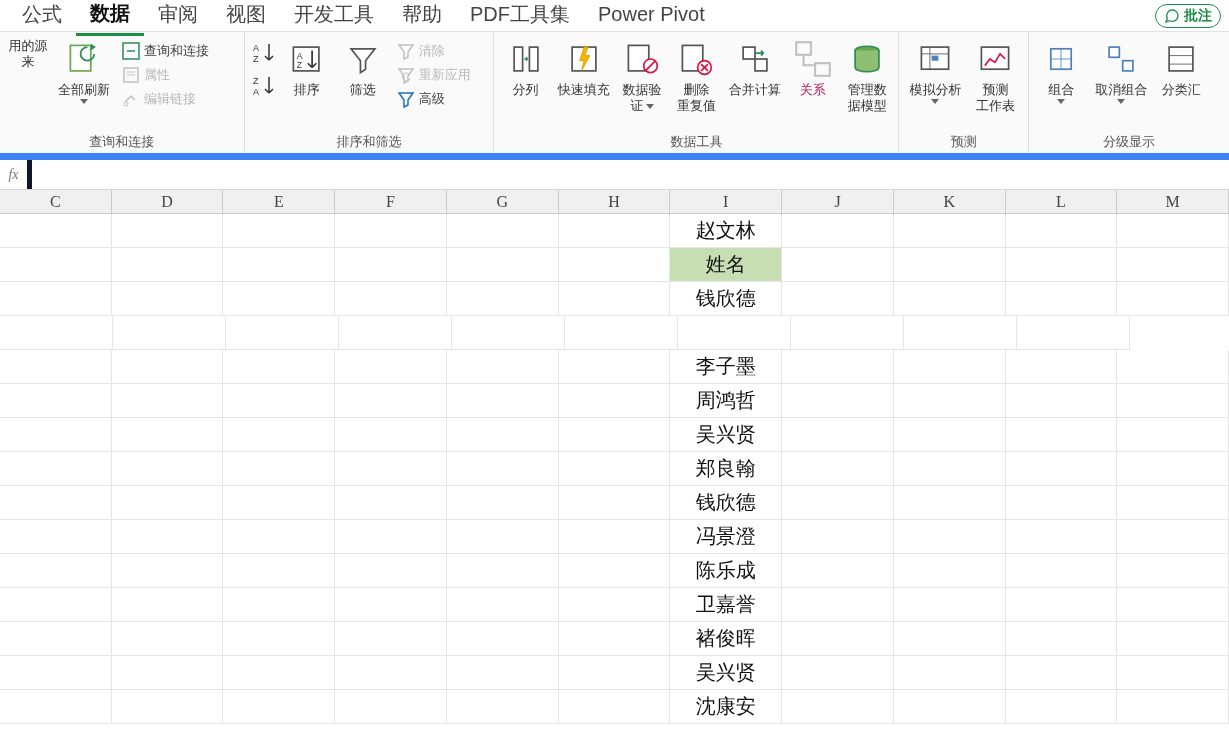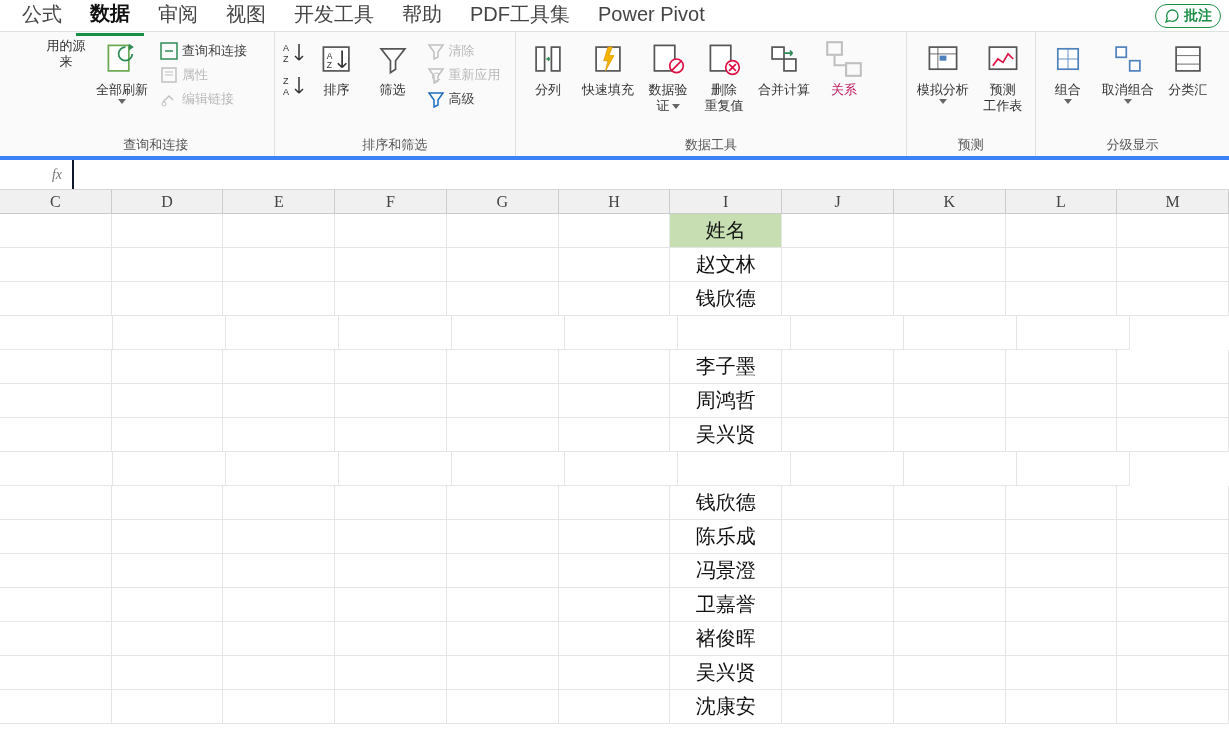--- a/index.html
+++ b/index.html
@@ -40,24 +40,23 @@
     font-weight: 600;
     padding: 2px 8px;
     border-radius: 12px;
     font-size: 14px;
   }
   .annot-btn svg { width: 16px; height: 16px; }
   
   .ribbon {
     display: flex;
     height: 128px;
-    border-bottom: 4px solid #3b82f6;
+    border-bottom: 7px solid #3b82f6;
     background: #fafafa;
     overflow: hidden;
-    padding-left: 38px;
   }
   .group {
     display: flex;
     flex-direction: column;
     border-right: 1px solid #e0e0e0;
     padding: 4px 6px 2px;
   }
   .group-body {
     flex: 1;
     display: flex;
@@ -108,23 +107,23 @@
     height: 30px;
     border-bottom: 1px solid #d6d6d6;
     background: #fff;
   }
   .fx {
     width: 32px;
     text-align: center;
     font-style: italic;
     font-family: "Times New Roman", serif;
     color: #757575;
-    border-right: 2px solid #0f172a;
+    border-right: 5px solid #0f172a;
     height: 100%;
-    display:flex;align-items:center;justify-content:center;margin-left:42px;
+    display:flex;align-items:center;justify-content:center;
   }
   .formula-input {
     flex: 1;
     border: none;
     outline: none;
     padding: 0 8px;
     font-size: 14px;
     height: 100%;
   }
   
@@ -374,20 +373,30 @@
       <div class="v-item disabled">
         <div class="icon-box">
             <svg class="disabled-svg" viewBox="0 0 40 40">
               <rect x="4" y="4" width="14" height="12" fill="none" stroke="#c0c0c0" stroke-width="2"></rect>
               <rect x="22" y="24" width="14" height="12" fill="none" stroke="#c0c0c0" stroke-width="2"></rect>
               <path d="M11 16v10h11" stroke="#c0c0c0" stroke-width="2" fill="none"></path>
             </svg>
           </div>
         <span>关系</span>
       </div>
+      <div class="v-item">
+        <div class="icon-box">
+            <svg viewBox="0 0 40 40" class="icon-generic">
+              <ellipse cx="20" cy="10" rx="14" ry="5" fill="#6aa84f" stroke="#2e8b57" stroke-width="2"></ellipse>
+              <path d="M6 10v20a14 5 0 0 0 28 0V10" fill="#8fbf73" stroke="#2e8b57" stroke-width="2"></path>
+            </svg>
+          </div>
+        <span>管理数</span>
+        <span>据模型</span>
+      </div>
     </div>
     <div class="group-label">数据工具</div>
   </div>
 
   <div class="group" style="width:130px">
     <div class="group-body">
       <div class="v-item wide">
         <div class="icon-box">
             <svg viewBox="0 0 40 40" class="icon-generic">
               <rect x="4" y="6" width="32" height="26" fill="#fff" stroke="#555" stroke-width="2"></rect>
@@ -476,46 +485,46 @@
       <div class="col-h wM">M</div>
     </div>
   <div class="rows" id="rows">
       <div class="row">
         <div class="cell wC"></div>
         <div class="cell wD"></div>
         <div class="cell wE"></div>
         <div class="cell wF"></div>
         <div class="cell wG"></div>
         <div class="cell wH"></div>
+        <div class="cell wI">赵文林</div>
+        <div class="cell wJ"></div>
+        <div class="cell wK"></div>
+        <div class="cell wL"></div>
+        <div class="cell wM"></div>
+      </div>
+      <div class="row">
+        <div class="cell wC"></div>
+        <div class="cell wD"></div>
+        <div class="cell wE"></div>
+        <div class="cell wF"></div>
+        <div class="cell wG"></div>
+        <div class="cell wH"></div>
         <div class="cell wI header-cell">姓名</div>
         <div class="cell wJ"></div>
         <div class="cell wK"></div>
         <div class="cell wL"></div>
         <div class="cell wM"></div>
       </div>
       <div class="row">
         <div class="cell wC"></div>
         <div class="cell wD"></div>
         <div class="cell wE"></div>
         <div class="cell wF"></div>
         <div class="cell wG"></div>
         <div class="cell wH"></div>
-        <div class="cell wI">赵文林</div>
-        <div class="cell wJ"></div>
-        <div class="cell wK"></div>
-        <div class="cell wL"></div>
-        <div class="cell wM"></div>
-      </div>
-      <div class="row">
-        <div class="cell wC"></div>
-        <div class="cell wD"></div>
-        <div class="cell wE"></div>
-        <div class="cell wF"></div>
-        <div class="cell wG"></div>
-        <div class="cell wH"></div>
         <div class="cell wI">钱欣德</div>
         <div class="cell wJ"></div>
         <div class="cell wK"></div>
         <div class="cell wL"></div>
         <div class="cell wM"></div>
       </div>
       <div class="row">
         <div class="cell wC"></div>
         <div class="cell wD"></div>
         <div class="cell wE"></div>
@@ -566,20 +575,21 @@
         <div class="cell wL"></div>
         <div class="cell wM"></div>
       </div>
       <div class="row">
         <div class="cell wC"></div>
         <div class="cell wD"></div>
         <div class="cell wE"></div>
         <div class="cell wF"></div>
         <div class="cell wG"></div>
         <div class="cell wH"></div>
+        <div class="cell wI">郑良翰</div>
         <div class="cell wJ"></div>
         <div class="cell wK"></div>
         <div class="cell wL"></div>
         <div class="cell wM"></div>
       </div>
       <div class="row">
         <div class="cell wC"></div>
         <div class="cell wD"></div>
         <div class="cell wE"></div>
         <div class="cell wF"></div>
@@ -591,34 +601,34 @@
         <div class="cell wL"></div>
         <div class="cell wM"></div>
       </div>
       <div class="row">
         <div class="cell wC"></div>
         <div class="cell wD"></div>
         <div class="cell wE"></div>
         <div class="cell wF"></div>
         <div class="cell wG"></div>
         <div class="cell wH"></div>
+        <div class="cell wI">冯景澄</div>
+        <div class="cell wJ"></div>
+        <div class="cell wK"></div>
+        <div class="cell wL"></div>
+        <div class="cell wM"></div>
+      </div>
+      <div class="row">
+        <div class="cell wC"></div>
+        <div class="cell wD"></div>
+        <div class="cell wE"></div>
+        <div class="cell wF"></div>
+        <div class="cell wG"></div>
+        <div class="cell wH"></div>
         <div class="cell wI">陈乐成</div>
-        <div class="cell wJ"></div>
-        <div class="cell wK"></div>
-        <div class="cell wL"></div>
-        <div class="cell wM"></div>
-      </div>
-      <div class="row">
-        <div class="cell wC"></div>
-        <div class="cell wD"></div>
-        <div class="cell wE"></div>
-        <div class="cell wF"></div>
-        <div class="cell wG"></div>
-        <div class="cell wH"></div>
-        <div class="cell wI">冯景澄</div>
         <div class="cell wJ"></div>
         <div class="cell wK"></div>
         <div class="cell wL"></div>
         <div class="cell wM"></div>
       </div>
       <div class="row">
         <div class="cell wC"></div>
         <div class="cell wD"></div>
         <div class="cell wE"></div>
         <div class="cell wF"></div>

